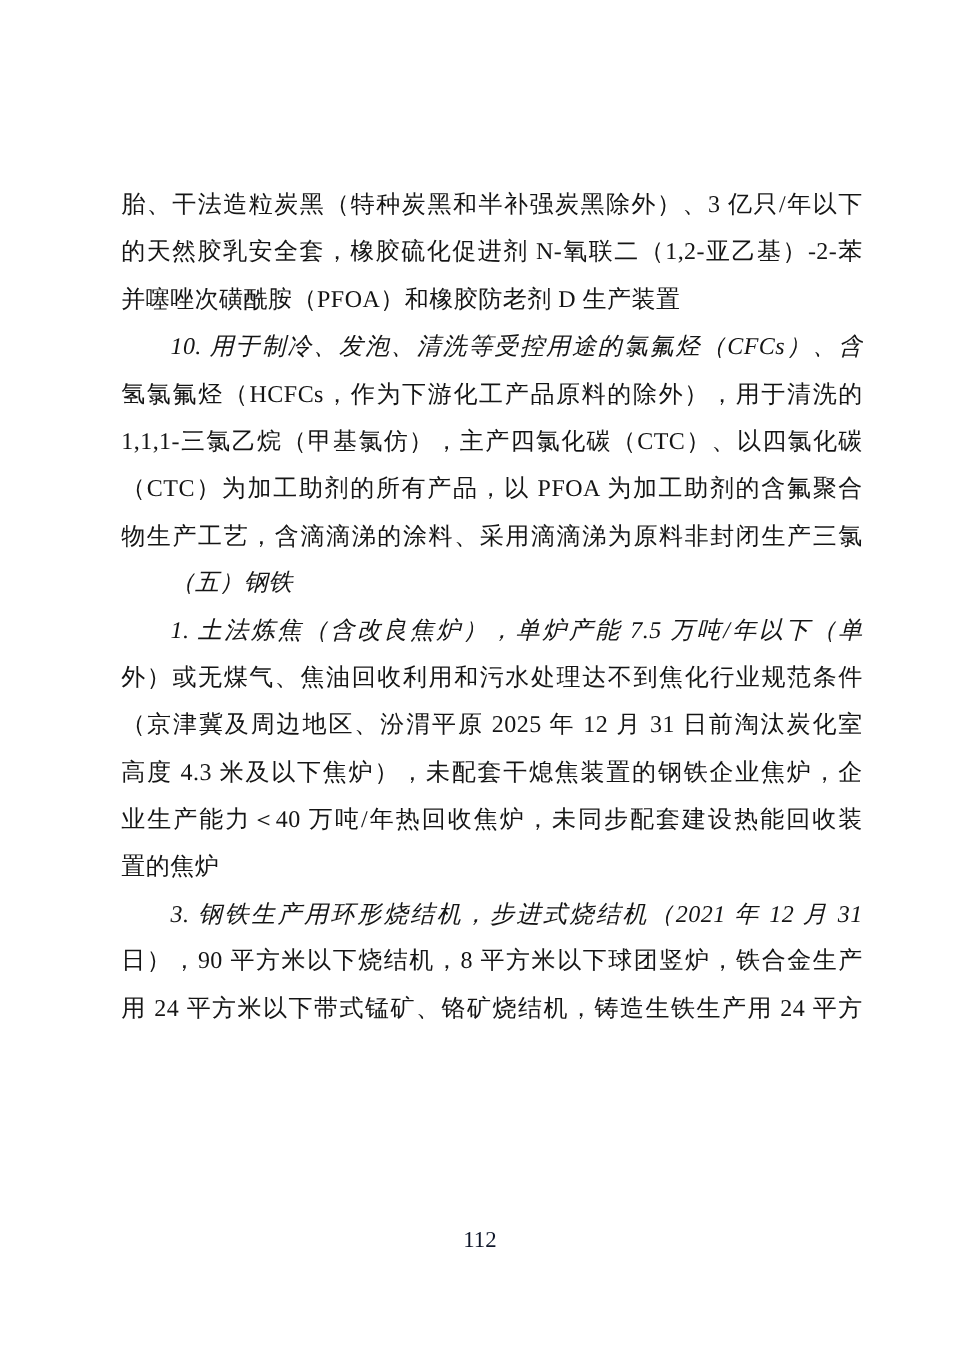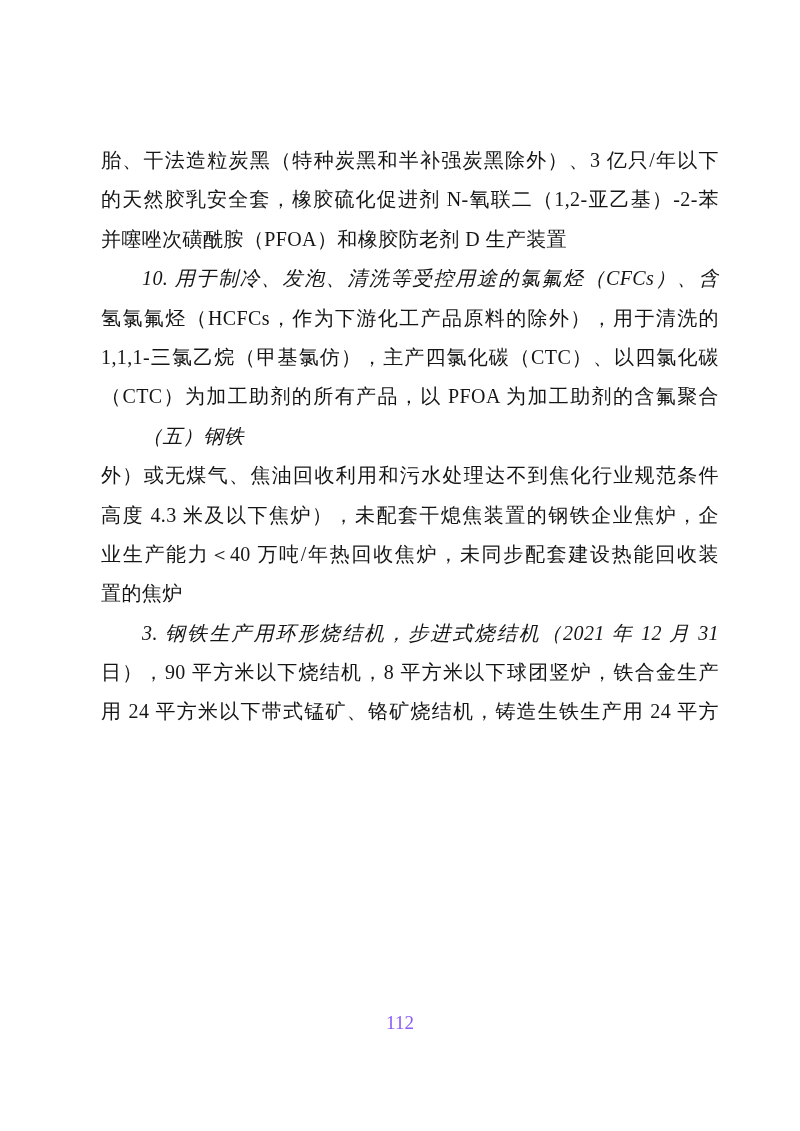--- a/index.html
+++ b/index.html
@@ -7,20 +7,21 @@
     width: 800px; height: 1131px;
     background: #ffffff;
     overflow: hidden;
   }
   .page {
     position: relative;
     width: 800px; height: 845px;
     background: #ffffff;
     font-family: "Liberation Serif", "DejaVu Serif", serif;
     color: #151515;
+    margin-top: 11px;
   }
   .content {
     position: absolute;
     left: 101px; top: 141px;
     width: 618px;
   }
   .para { margin: 0; padding: 0; }
   .line {
     font-size: 20px;
     line-height: 39.4px;
@@ -39,51 +40,54 @@
   
   .ind { text-indent: 41px; font-style: italic; }
   .head { font-weight: normal; }
   .page-number {
     position: absolute;
     left: 0; right: 0;
     top: 1010px;
     text-align: center;
     font-size: 19px;
     line-height: 26px;
-    color: #8b5cf6;
+    color: #0f172a;
   }
 </style>
 </head>
 <body>
 
 <div class="page">
   <div class="content">
 
     <div class="para">
       <div class="line j">胎、干法造粒炭黑（特种炭黑和半补强炭黑除外）、3 亿只/年以下</div>
       <div class="line j">的天然胶乳安全套，橡胶硫化促进剂 N-氧联二（1,2-亚乙基）-2-苯</div>
       <div class="line">并噻唑次磺酰胺（PFOA）和橡胶防老剂 D 生产装置</div>
     </div>
 
     <div class="para">
       <div class="line j ind">10. 用于制冷、发泡、清洗等受控用途的氯氟烃（CFCs）、含</div>
       <div class="line j">氢氯氟烃（HCFCs，作为下游化工产品原料的除外），用于清洗的</div>
       <div class="line j">1,1,1-三氯乙烷（甲基氯仿），主产四氯化碳（CTC）、以四氯化碳</div>
       <div class="line j">（CTC）为加工助剂的所有产品，以 PFOA 为加工助剂的含氟聚合</div>
+      <div class="line j">物生产工艺，含滴滴涕的涂料、采用滴滴涕为原料非封闭生产三氯</div>
     </div>
 
     <div class="para">
       <div class="line ind head">（五）钢铁</div>
     </div>
 
     <div class="para">
+      <div class="line j ind">1. 土法炼焦（含改良焦炉），单炉产能 7.5 万吨/年以下（单</div>
       <div class="line j">外）或无煤气、焦油回收利用和污水处理达不到焦化行业规范条件</div>
     </div>
 
     <div class="para">
+      <div class="line j">（京津冀及周边地区、汾渭平原 2025 年 12 月 31 日前淘汰炭化室</div>
       <div class="line j">高度 4.3 米及以下焦炉），未配套干熄焦装置的钢铁企业焦炉，企</div>
       <div class="line j">业生产能力＜40 万吨/年热回收焦炉，未同步配套建设热能回收装</div>
       <div class="line">置的焦炉</div>
     </div>
 
     <div class="para">
       <div class="line j ind">3. 钢铁生产用环形烧结机，步进式烧结机（2021 年 12 月 31</div>
       <div class="line j">日），90 平方米以下烧结机，8 平方米以下球团竖炉，铁合金生产</div>
       <div class="line j">用 24 平方米以下带式锰矿、铬矿烧结机，铸造生铁生产用 24 平方</div>
     </div>

